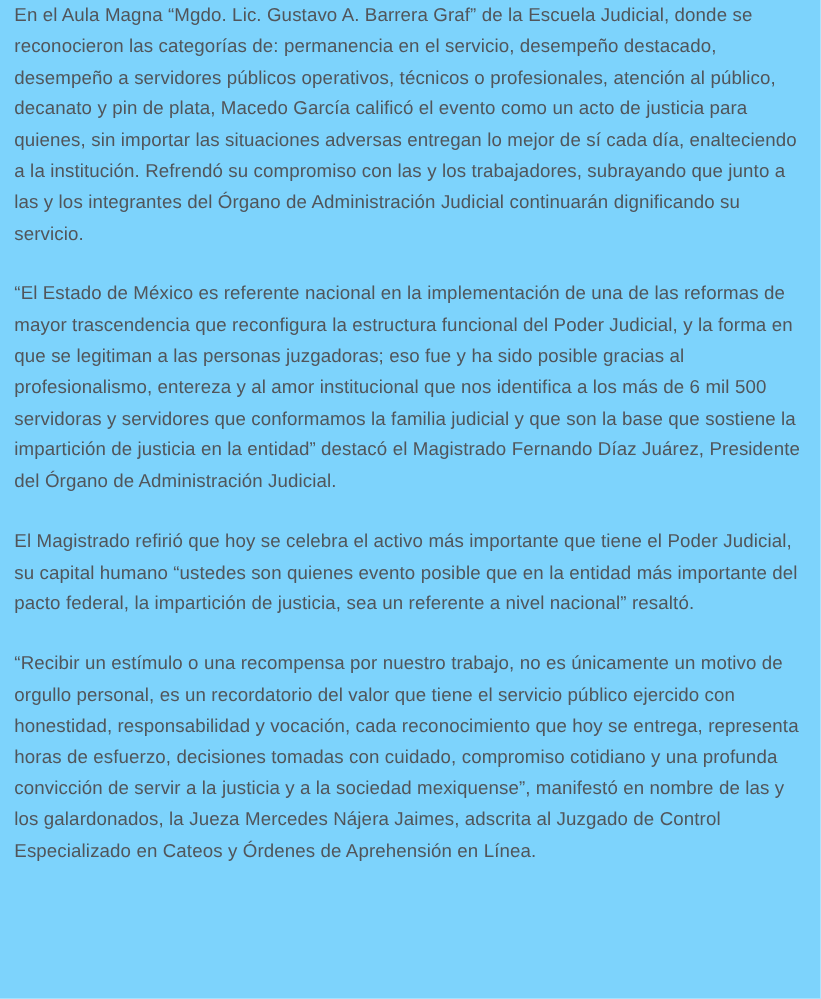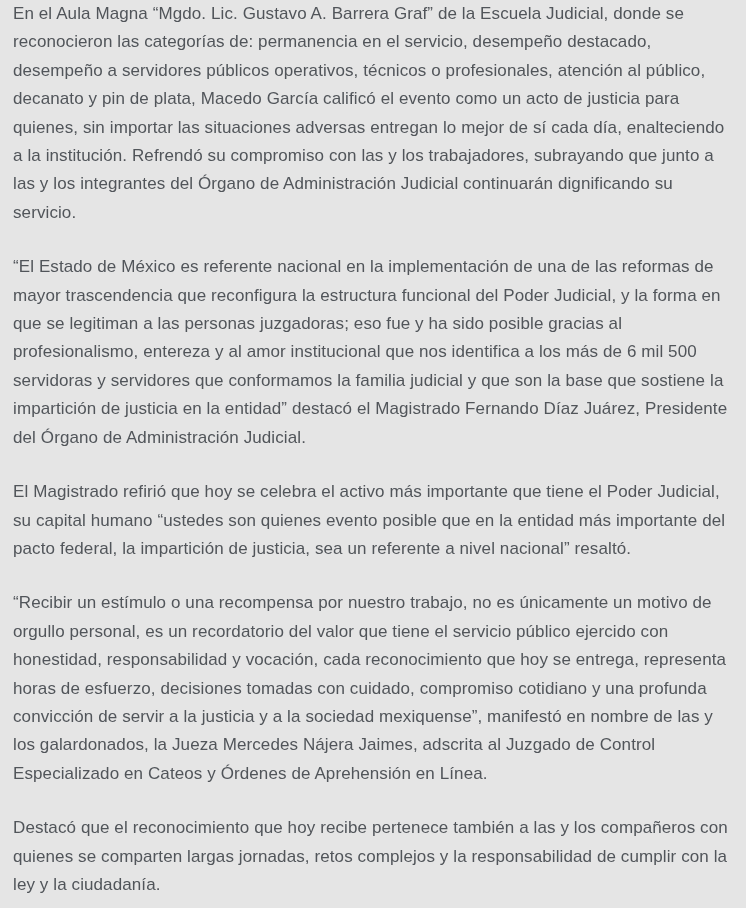--- a/index.html
+++ b/index.html
@@ -7,21 +7,21 @@
     background: #ffffff;
     width: 746px;
   }
   body {
     font-family: "Liberation Sans", "DejaVu Sans", sans-serif;
   }
   .article-body {
     width: 746px;
     min-height: 908px;
     padding: 0 14px 0 13px;
-    background: #e5e5e5;
+    background: #7dd3fc;
   }
   .article-body p {
     color: #51555a;
     font-size: 17px;
     line-height: 28.4px;
     font-weight: 400;
     letter-spacing: 0.1px;
     margin: 0 0 26px 0;
     text-align: left;
   }
@@ -30,14 +30,13 @@
   }
 </style>
 </head>
 <body>
 
 <main class="article-body">
   <p>En el Aula Magna “Mgdo. Lic. Gustavo A. Barrera Graf” de la Escuela Judicial, donde se reconocieron las categorías de: permanencia en el servicio, desempeño destacado, desempeño a servidores públicos operativos, técnicos o profesionales, atención al público, decanato y pin de plata, Macedo García calificó el evento como un acto de justicia para quienes, sin importar las situaciones adversas entregan lo mejor de sí cada día, enalteciendo a la institución. Refrendó su compromiso con las y los trabajadores, subrayando que junto a las y los integrantes del Órgano de Administración Judicial continuarán dignificando su servicio.</p>
   <p>“El Estado de México es referente nacional en la implementación de una de las reformas de mayor trascendencia que reconfigura la estructura funcional del Poder Judicial, y la forma en que se legitiman a las personas juzgadoras; eso fue y ha sido posible gracias al profesionalismo, entereza y al amor institucional que nos identifica a los más de 6 mil 500 servidoras y servidores que conformamos la familia judicial y que son la base que sostiene la impartición de justicia en la entidad” destacó el Magistrado Fernando Díaz Juárez, Presidente del Órgano de Administración Judicial.</p>
   <p>El Magistrado refirió que hoy se celebra el activo más importante que tiene el Poder Judicial, su capital humano “ustedes son quienes evento posible que en la entidad más importante del pacto federal, la impartición de justicia, sea un referente a nivel nacional” resaltó.</p>
   <p>“Recibir un estímulo o una recompensa por nuestro trabajo, no es únicamente un motivo de orgullo personal, es un recordatorio del valor que tiene el servicio público ejercido con honestidad, responsabilidad y vocación, cada reconocimiento que hoy se entrega, representa horas de esfuerzo, decisiones tomadas con cuidado, compromiso cotidiano y una profunda convicción de servir a la justicia y a la sociedad mexiquense”, manifestó en nombre de las y los galardonados, la Jueza Mercedes Nájera Jaimes, adscrita al Juzgado de Control Especializado en Cateos y Órdenes de Aprehensión en Línea.</p>
-  <p>Destacó que el reconocimiento que hoy recibe pertenece también a las y los compañeros con quienes se comparten largas jornadas, retos complejos y la responsabilidad de cumplir con la ley y la ciudadanía.</p>
 </main>
 
 </body></html>

